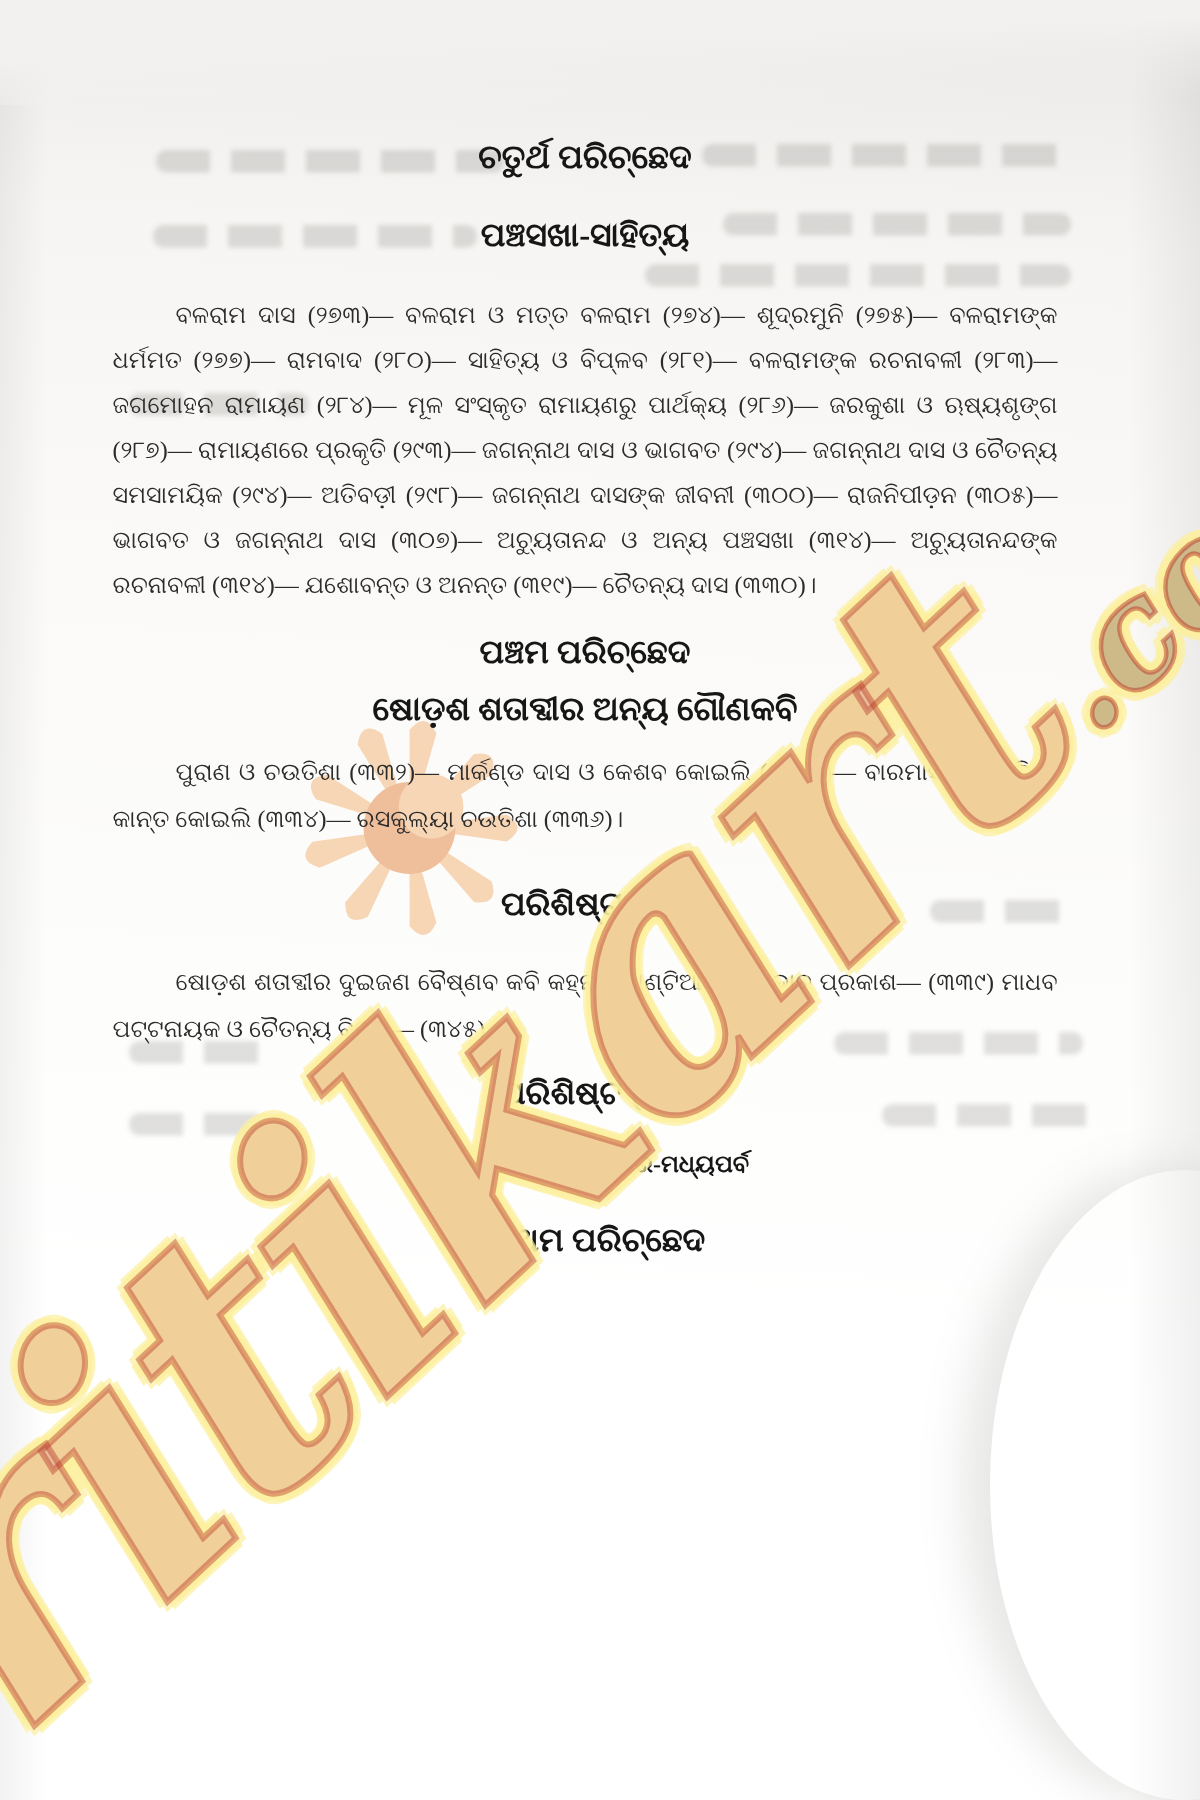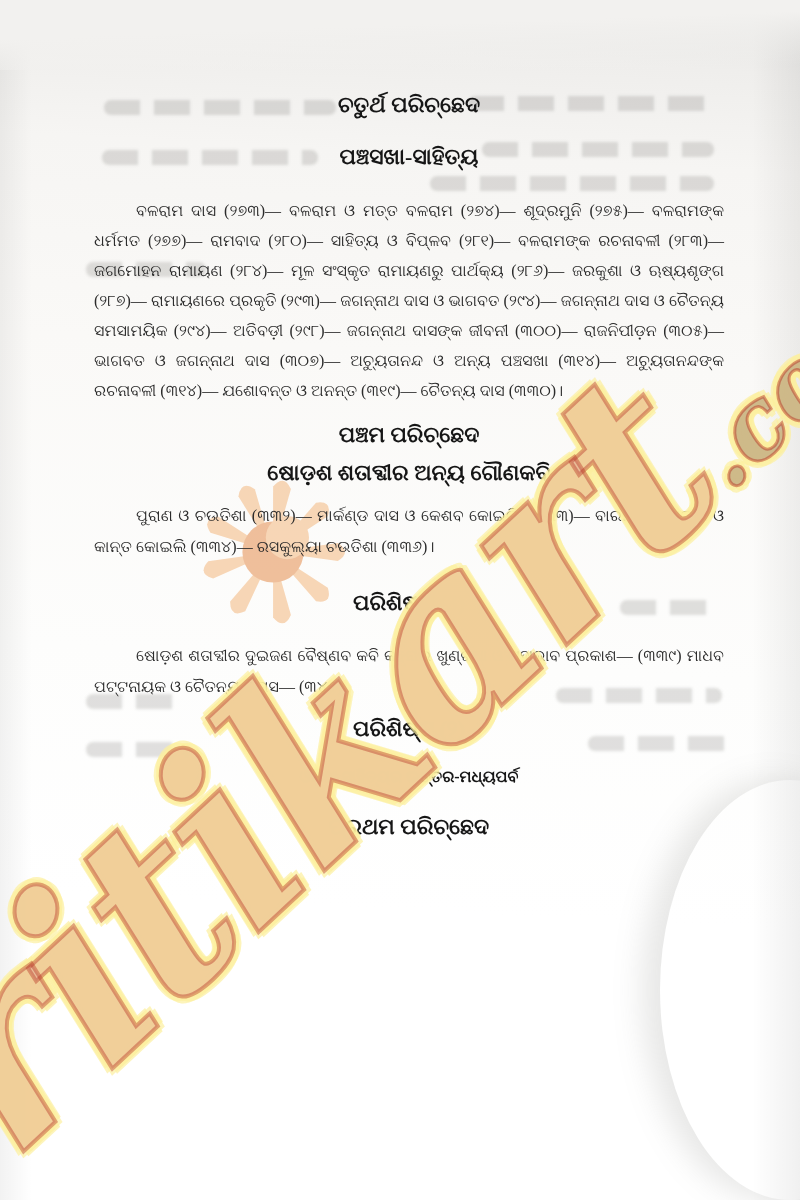--- a/index.html
+++ b/index.html
@@ -24,21 +24,21 @@
       background:repeating-linear-gradient(90deg,
          rgba(118,116,112,0.30) 0px, rgba(118,116,112,0.30) 36px,
          rgba(118,116,112,0) 36px, rgba(118,116,112,0) 50px);
       filter:blur(1.7px);opacity:.75;}
 
   
   .sun-logo{position:absolute;left:183px;top:462px;width:180px;height:180px;
       opacity:.8;pointer-events:none;}
 
   
-  .content{position:absolute;left:94px;top:90px;width:630px;color:#262626;z-index:2;}
+  .content{position:absolute;left:75px;top:90px;width:630px;color:#262626;z-index:2;}
   .heading{font-weight:700;text-align:center;font-size:22px;line-height:30px;color:#161616;}
   .h-ch4{margin:0 0 22px 0;}
   .h-sub4{margin:0 0 24px 0;}
   .h-ch5{margin:0 0 8px 0;}
   .h-sub5{margin:0 0 12px 0;}
   .h-app1{margin:0 0 22px 0;}
   .h-app2{margin:0 0 18px 0;}
   .h-part{margin:0 0 20px 0;font-size:16px;}
   .h-ch1{margin:0 0 22px 0;}
   .para{font-size:16px;text-align:justify;text-indent:42px;margin:0;color:#2b2b2b;}

